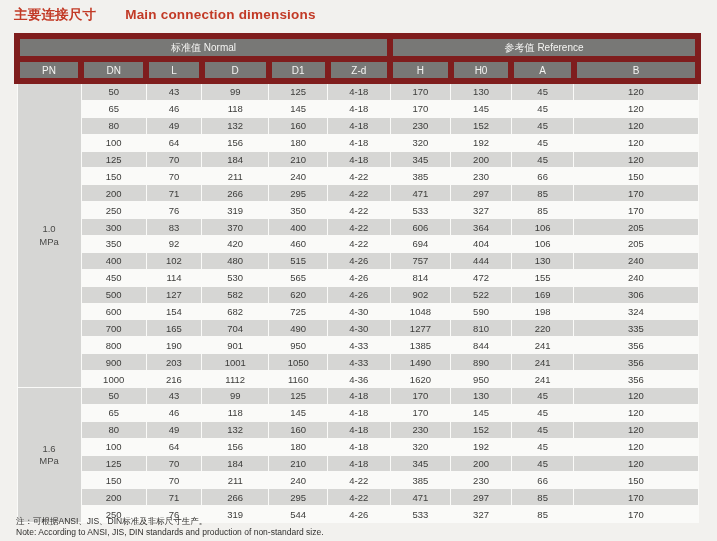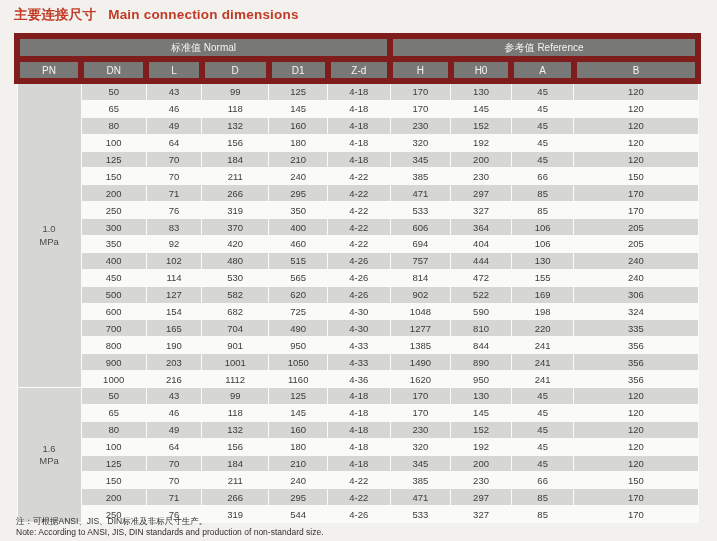--- a/index.html
+++ b/index.html
@@ -7,21 +7,21 @@
     width:717px;height:541px;
     background:#f2f1ee;
     font-family:"Liberation Sans","DejaVu Sans",sans-serif;
     position:relative;overflow:hidden;
   }
   .title{
     position:absolute;left:14px;top:6px;
     color:#c23a26;font-weight:bold;font-size:13.5px;
     letter-spacing:.2px;white-space:nowrap;
   }
-  .title .en{margin-left:12px;}
+  .title .en{margin-left:29px;}
   table.dim{
     position:absolute;left:14px;top:33px;width:687px;
     border-collapse:collapse;table-layout:fixed;
   }
   thead th{
     background:#787876;color:#f4f4f2;font-weight:normal;
     font-size:10px;border:6px solid #7f1d1d;padding:0;
   }
   thead tr.group th{height:17px;}
   thead tr.cols th{height:16px;}

